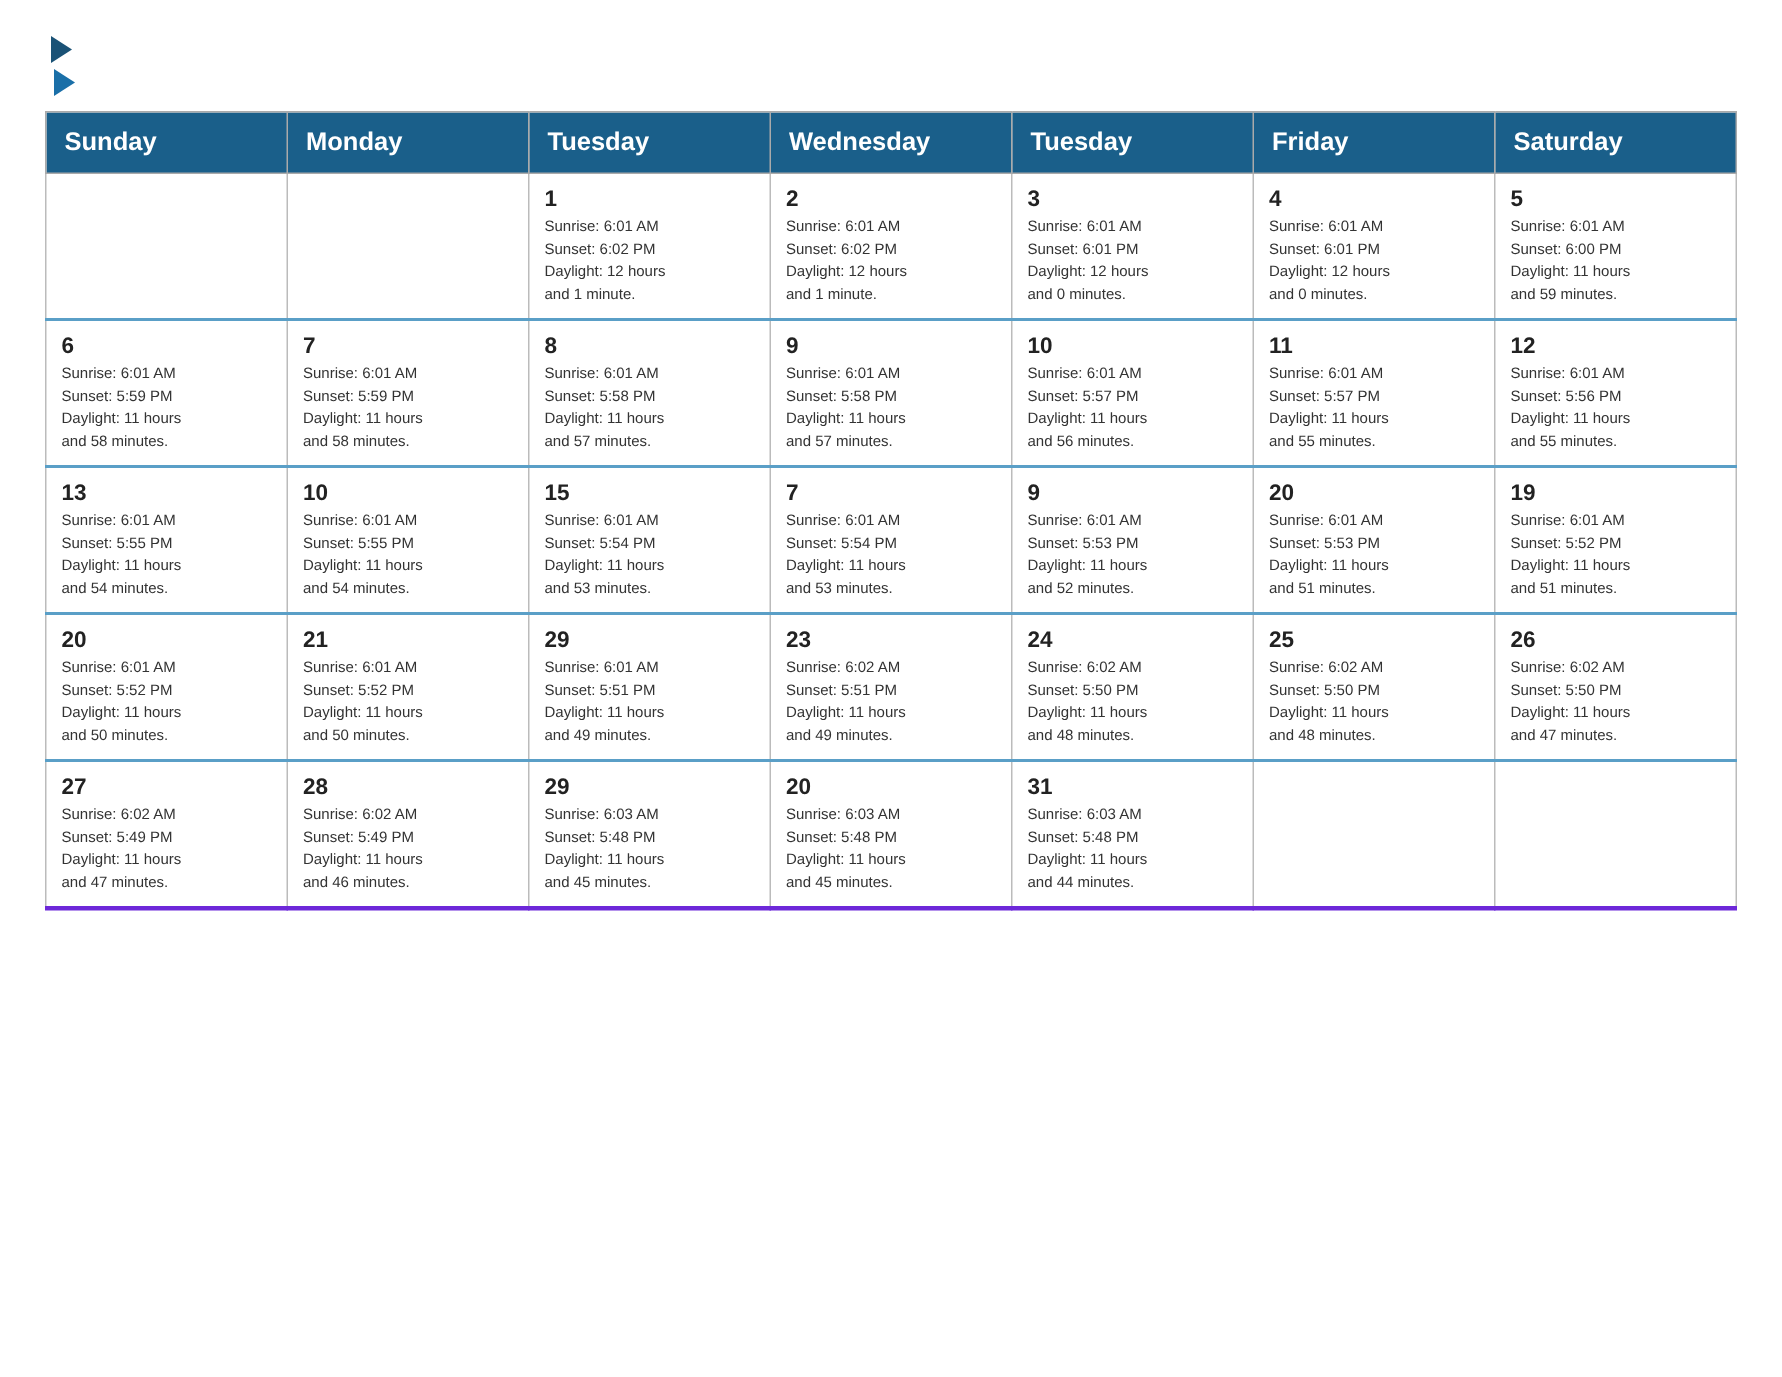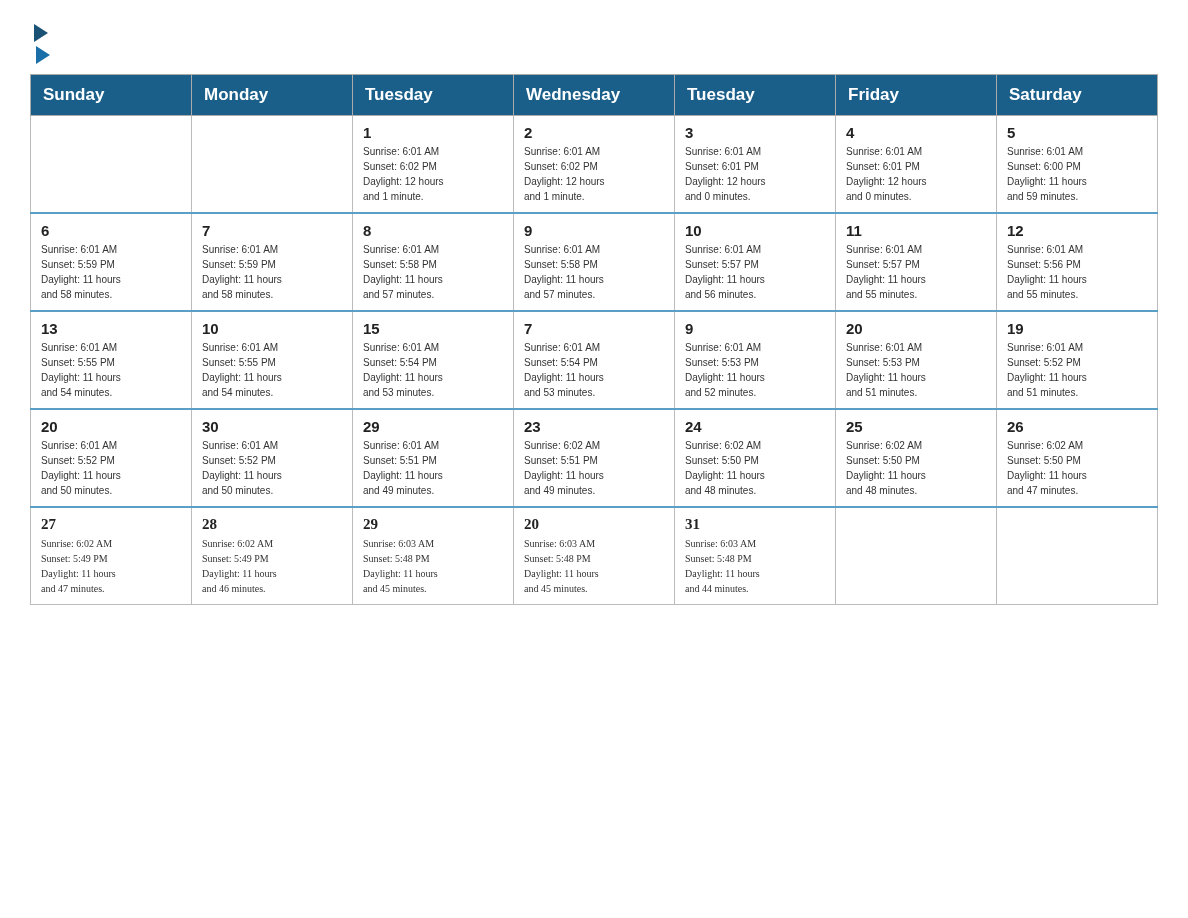--- a/index.html
+++ b/index.html
@@ -95,22 +95,21 @@
       color: #333;
       line-height: 1.5;
     }
     .empty-cell {
       background: #fff;
     }
     .calendar tbody tr {
       border-bottom: 2px solid #5a9fc7;
     }
     .calendar tbody tr:last-child {
-      border-bottom: 1px solid #6d28d9;
-      font-family: Liberation Serif, serif;
+      border-bottom: 3px solid #6d28d9;
     }
   </style>
 </head>
 <body>
 
 <div class="header">
   <div class="logo">
     <div class="logo-top">
       <span class="logo-general"></span>
       <div class="logo-arrow"></div>
@@ -282,21 +281,21 @@
       </tr>
       <tr>
         <td>
           <span class="day-number">20</span>
           <div class="day-info" style="white-space: pre-line;">Sunrise: 6:01 AM
 Sunset: 5:52 PM
 Daylight: 11 hours
 and 50 minutes.</div>
         </td>
         <td>
-          <span class="day-number">30</span>
+          <span class="day-number">21</span>
           <div class="day-info" style="white-space: pre-line;">Sunrise: 6:01 AM
 Sunset: 5:52 PM
 Daylight: 11 hours
 and 50 minutes.</div>
         </td>
         <td>
           <span class="day-number">29</span>
           <div class="day-info" style="white-space: pre-line;">Sunrise: 6:01 AM
 Sunset: 5:51 PM
 Daylight: 11 hours

